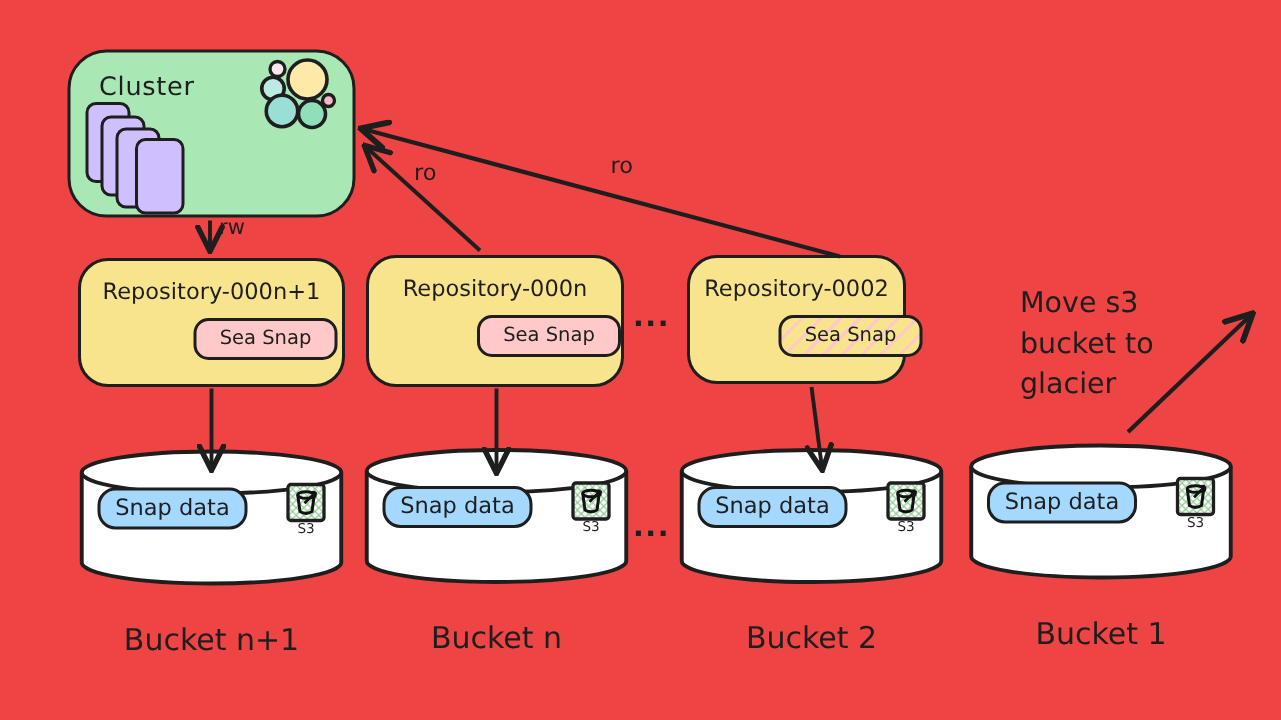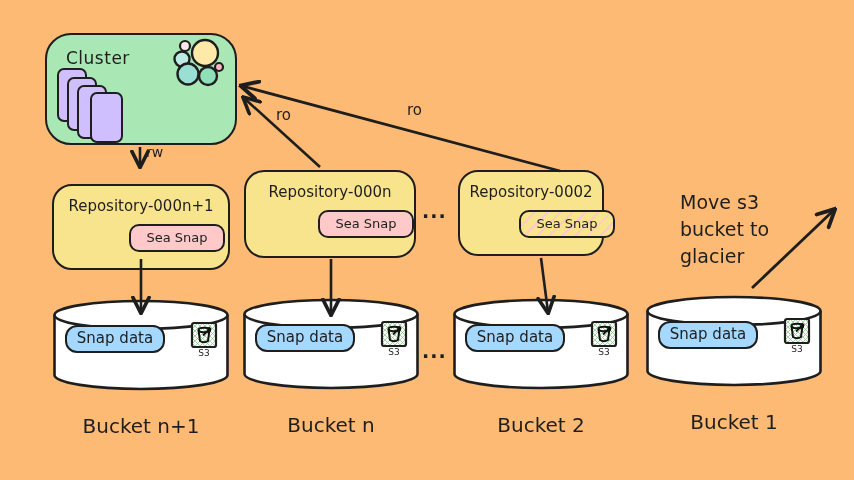--- a/index.html
+++ b/index.html
@@ -1,17 +1,17 @@
 <!DOCTYPE html>
 <html><head>
 <meta charset="utf-8">
 <style>
   html,body{margin:0;padding:0;background:#ffffff;}
   .stage{
-    position:relative;width:854px;height:480px;background:#fdba74;
+    position:relative;width:854px;height:480px;background:#ef4444;
     font-family:"DejaVu Sans", sans-serif;color:#1e1e1e;overflow:hidden;
   }
   .abs{position:absolute;}
   .sketchbox{border:2.6px solid #1e1e1e;box-sizing:border-box;}
   .cluster{
     left:45px;top:33px;width:192px;height:112px;border-radius:26px;
     background:#a9e8b4;
   }
   .cluster-label{left:66px;top:48px;font-size:17px;letter-spacing:.5px;}
   .node-card{
@@ -60,21 +60,21 @@
       <circle cx="38" cy="40" r="9" fill="#8fdfb8" stroke="#1e1e1e" stroke-width="2.4"></circle>
       <circle cx="49" cy="31" r="4" fill="#f8b7c3" stroke="#1e1e1e" stroke-width="2.2"></circle>
     </svg>
   </div>
   <div class="abs cluster-label">Cluster</div>
   <div class="abs node-card" style="left:57px;top:68px;"></div>
   <div class="abs node-card" style="left:67px;top:77px;"></div>
   <div class="abs node-card" style="left:77px;top:85px;"></div>
   <div class="abs node-card" style="left:90px;top:92px;width:33px;height:51px;"></div>
 
-  <div class="abs sketchbox repo" style="left:52px;top:184px;width:178px;height:86px;">
+  <div class="abs sketchbox repo" style="left:52px;top:172px;width:178px;height:86px;">
     <div class="repo-name">Repository-000n+1</div>
     <div class="pill">Sea Snap</div>
   </div>
 
   <div class="abs sketchbox repo" style="left:244px;top:170px;width:172px;height:88px;padding-left:16px;">
     <div class="repo-name">Repository-000n</div>
     <div class="pill">Sea Snap</div>
   </div>
 
   <div class="abs sketchbox repo" style="left:458px;top:170px;width:146px;height:86px;">

